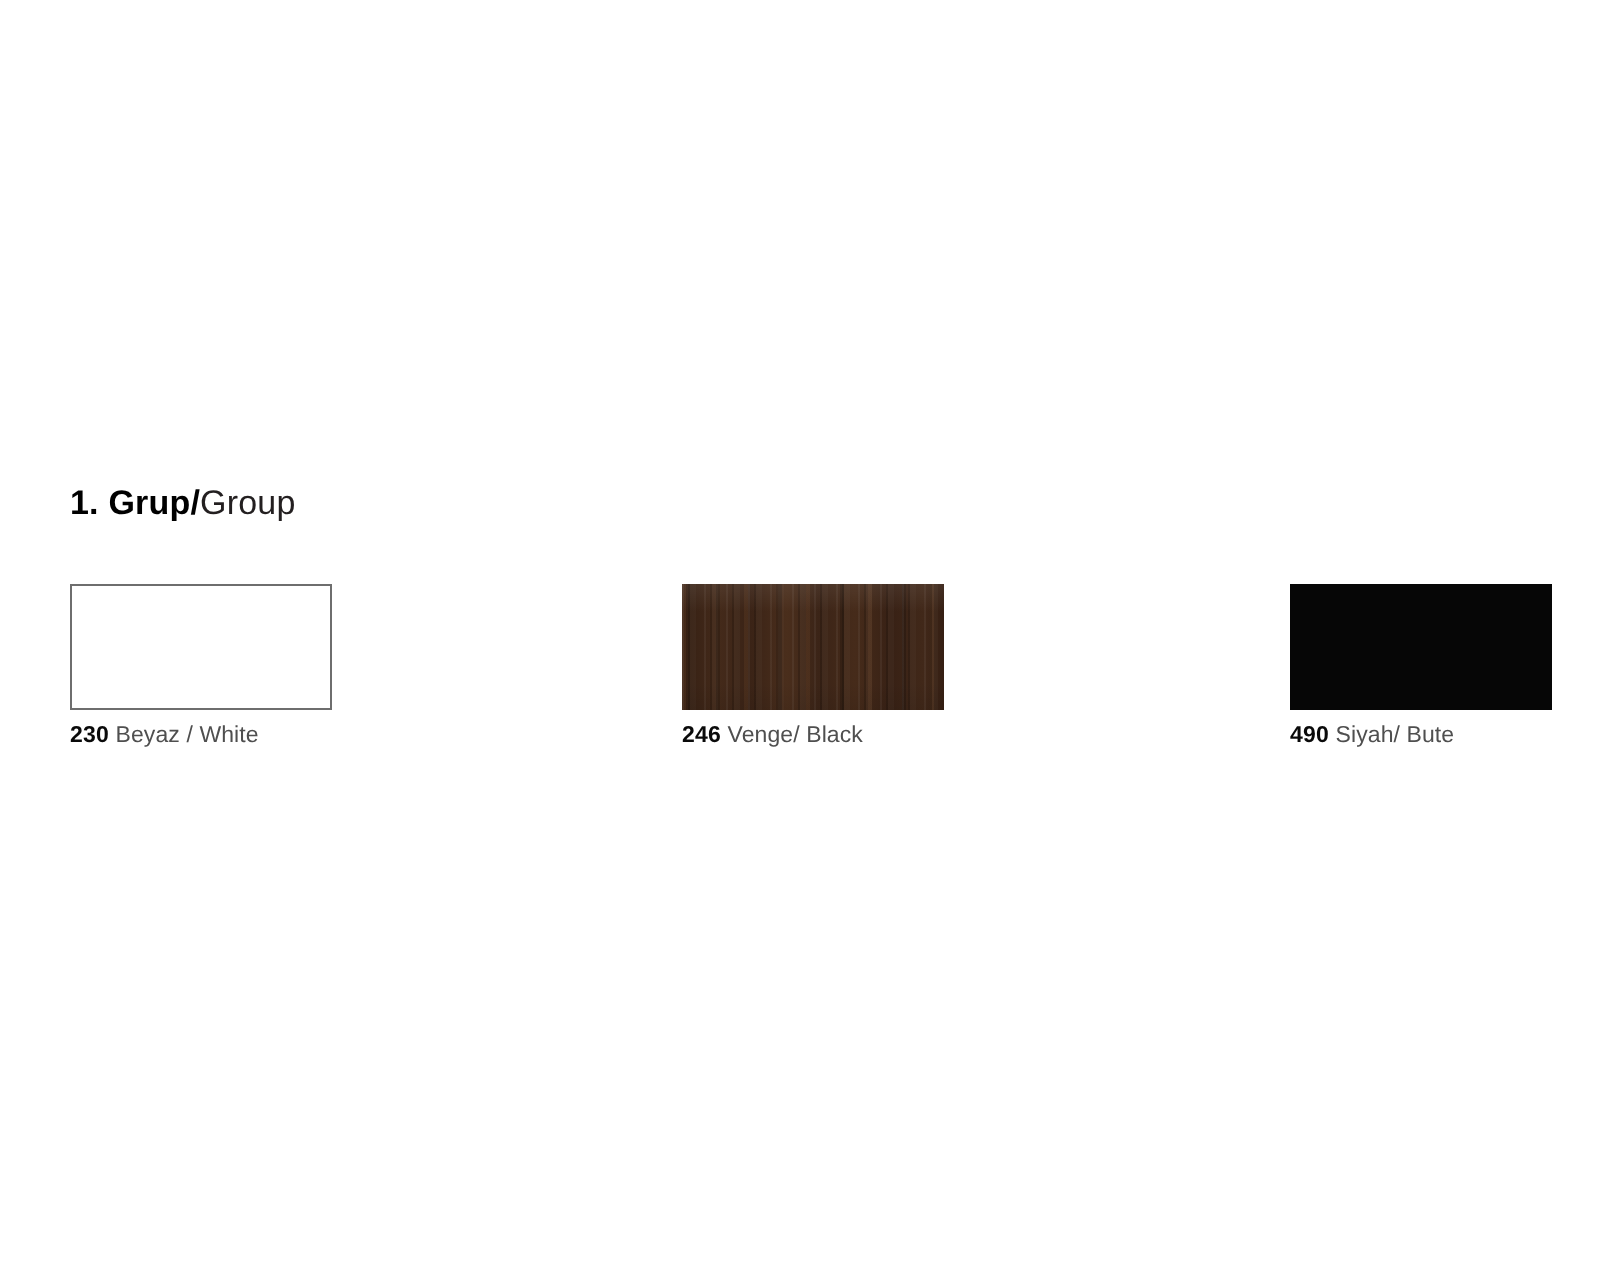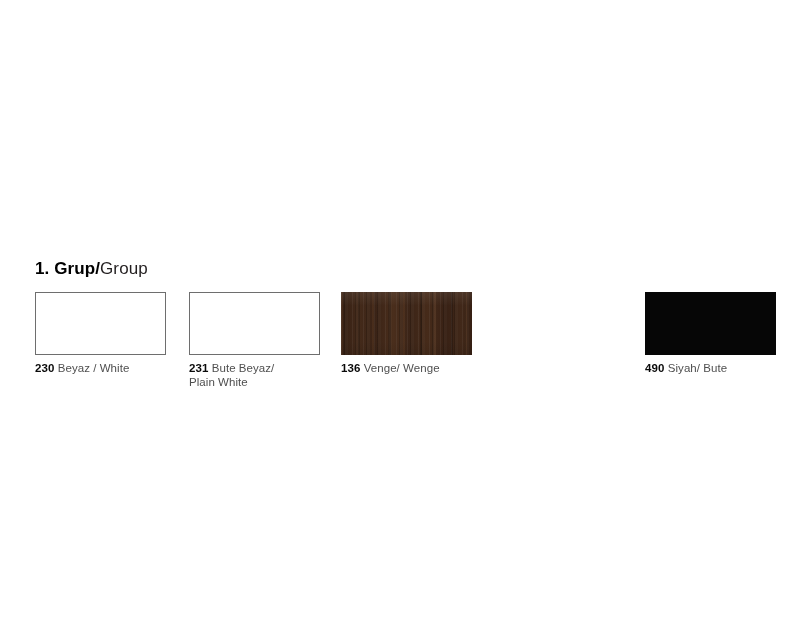--- a/index.html
+++ b/index.html
@@ -23,21 +23,21 @@
     top: 0;
     width: 800px;
     height: 640px;
     background: #ffffff;
   }
 
   
   .section-heading {
     position: absolute;
     left: 35px;
-    top: 259px;
+    top: 242px;
     font-size: 17px;
     line-height: 20px;
     color: #000000;
     letter-spacing: 0.1px;
     white-space: nowrap;
   }
   .section-heading .head-bold {
     font-weight: bold;
     color: #000000;
   }
@@ -205,34 +205,26 @@
   <div class="swatch-row">
 
     <div class="swatch-cell" style="left:0px;">
       <div class="swatch-chip chip-white"></div>
       <div class="swatch-caption">
         <span class="swatch-code">230</span>
         <span class="swatch-name">Beyaz / White</span>
       </div>
     </div>
 
-    <div class="swatch-cell" style="left:154px;">
-      <div class="swatch-chip chip-white"></div>
-      <div class="swatch-caption">
-        <span class="swatch-code">231</span>
-        <span class="swatch-name">Bute Beyaz/</span>
-        <span class="caption-line2">Plain White</span>
-      </div>
-    </div>
 
     <div class="swatch-cell" style="left:306px;">
       <div class="swatch-chip chip-wenge"></div>
       <div class="swatch-caption">
-        <span class="swatch-code">136</span>
-        <span class="swatch-name">Venge/ Wenge</span>
+        <span class="swatch-code">246</span>
+        <span class="swatch-name">Venge/ Black</span>
       </div>
     </div>
 
 
     <div class="swatch-cell" style="left:610px;">
       <div class="swatch-chip chip-black"></div>
       <div class="swatch-caption">
         <span class="swatch-code">490</span>
         <span class="swatch-name">Siyah/ Bute</span>
       </div>

